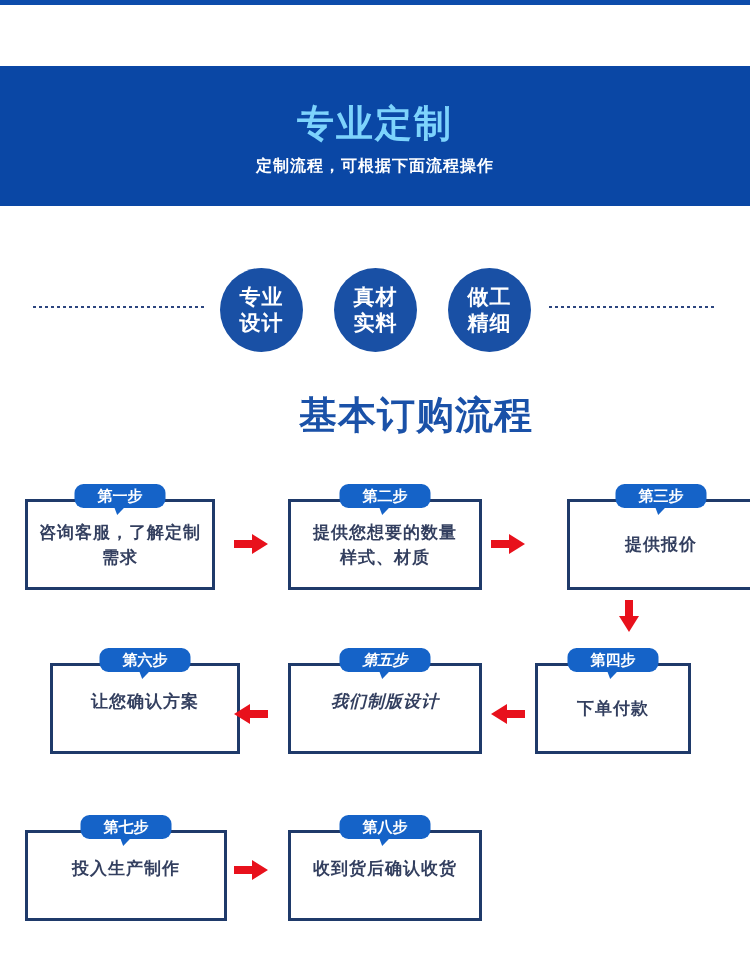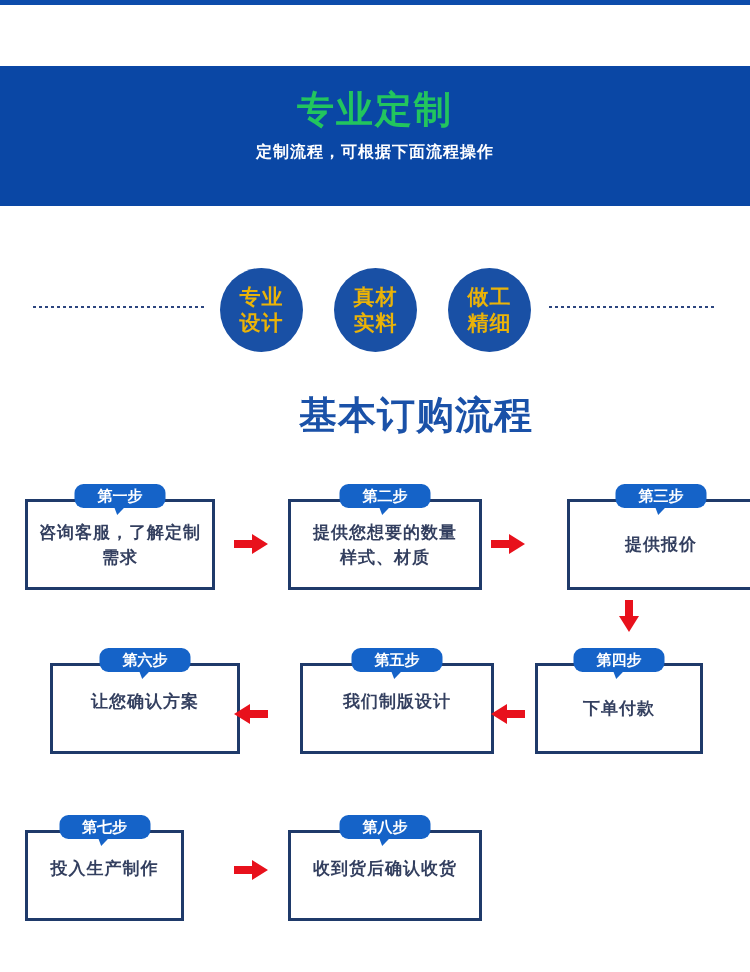--- a/index.html
+++ b/index.html
@@ -5,49 +5,49 @@
   html,body{margin:0;padding:0;background:#ffffff;}
   body{font-family:"Liberation Sans", sans-serif;}
   .page{position:relative;width:750px;height:972px;background:#ffffff;overflow:hidden;}
 
   
   .top-bar{position:absolute;left:0;top:0;width:750px;height:5px;background:#0d4cab;}
 
   
   .banner{position:absolute;left:0;top:66px;width:750px;height:140px;background:#0a47a5;
           display:flex;flex-direction:column;align-items:center;justify-content:flex-start;}
-  .banner-title{margin-top:22px;color:#22c55e;font-size:37px;font-weight:bold;letter-spacing:2px;line-height:44px;}
+  .banner-title{margin-top:36px;color:#7dd3fc;font-size:37px;font-weight:bold;letter-spacing:2px;line-height:44px;}
   .banner-subtitle{margin-top:9px;color:#ffffff;font-size:16px;font-weight:bold;letter-spacing:1px;line-height:22px;}
 
   
   .dash{position:absolute;top:306px;height:2px;
         background:repeating-linear-gradient(90deg,#2c457f 0,#2c457f 3px,transparent 3px,transparent 6px);}
   .dash-left{left:33px;width:171px;}
   .dash-right{left:549px;width:168px;}
   .circle{position:absolute;top:268px;width:83px;height:84px;border-radius:50%;background:#1950a5;
           display:flex;flex-direction:column;align-items:center;justify-content:center;}
-  .circle span{color:#eab308;font-size:21px;font-weight:bold;line-height:26px;letter-spacing:1px;}
+  .circle span{color:#ffffff;font-size:21px;font-weight:bold;line-height:26px;letter-spacing:1px;}
   .circle-1{left:220px;} .circle-2{left:334px;} .circle-3{left:448px;}
 
   
   .section-title{position:absolute;left:0;top:390px;width:750px;text-align:center;
                  color:#1a51a8;font-size:38px;font-weight:bold;letter-spacing:1px;padding-left:41px;}
 
   
   .box{position:absolute;height:91px;background:#ffffff;border:3px solid #1f3a6a;box-sizing:border-box;
        display:flex;flex-direction:column;align-items:center;justify-content:center;}
   .box-text{text-align:center;color:#333f5f;font-size:17px;font-weight:bold;line-height:25px;letter-spacing:1px;}
   .box-text span{display:block;}
   .box-1{left:25px;top:499px;width:190px;}
   .box-2{left:288px;top:499px;width:194px;}
   .box-3{left:535px;top:499px;width:188px;margin-left:32px;}
-  .box-4{left:535px;top:663px;width:168px;}
-  .box-5{left:300px;top:663px;width:194px;}
+  .box-4{left:535px;top:663px;width:156px;}
+  .box-5{left:288px;top:663px;width:194px;font-style:italic;}
   .box-6{left:25px;top:663px;width:190px;margin-left:25px;}
-  .box-7{left:25px;top:830px;width:159px;}
+  .box-7{left:25px;top:830px;width:202px;}
   .box-8{left:288px;top:830px;width:194px;}
   .box-5 .box-text,.box-6 .box-text,.box-7 .box-text,.box-8 .box-text{margin-top:-14px;}
 
   .badge{position:absolute;top:-18px;left:50%;transform:translateX(-50%);
          background:#1563c8;color:#ffffff;font-size:15px;font-weight:bold;line-height:24px;
          height:24px;padding:0 23px;border-radius:9px;white-space:nowrap;}
   .badge .tail{position:absolute;left:50%;top:22px;margin-left:-8px;width:0;height:0;
          border-left:6px solid transparent;border-right:6px solid transparent;
          border-top:9px solid #1563c8;transform:skewX(-16deg);}
 

